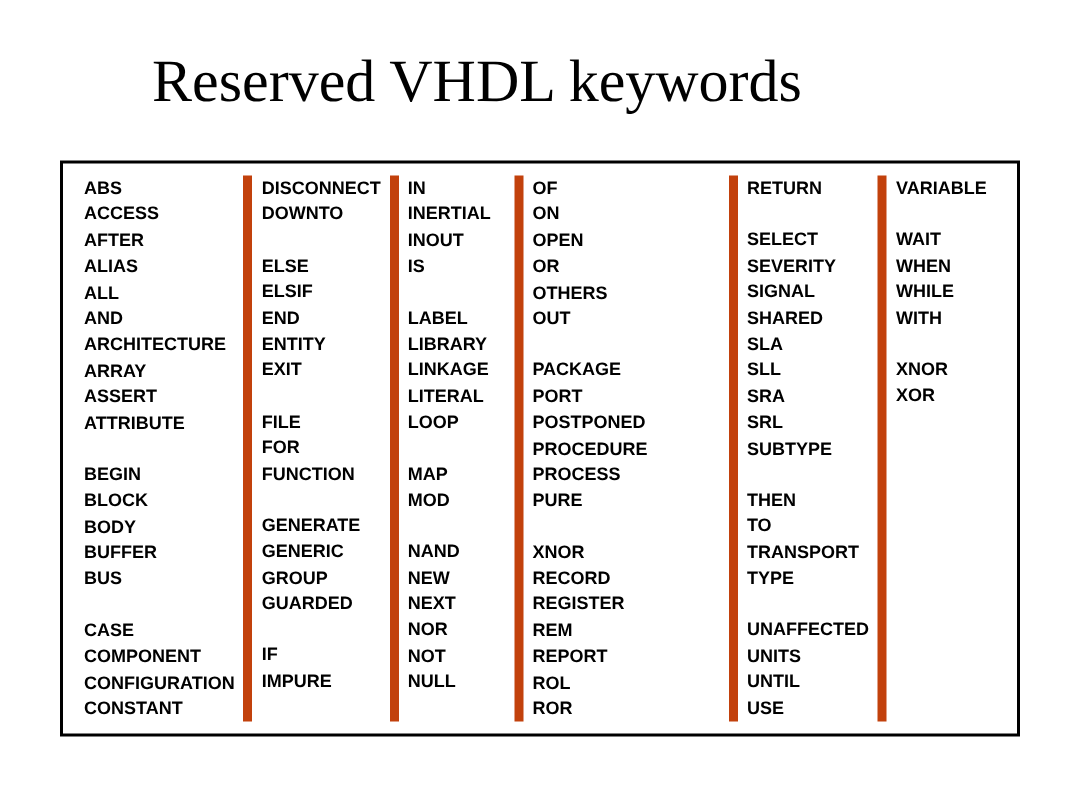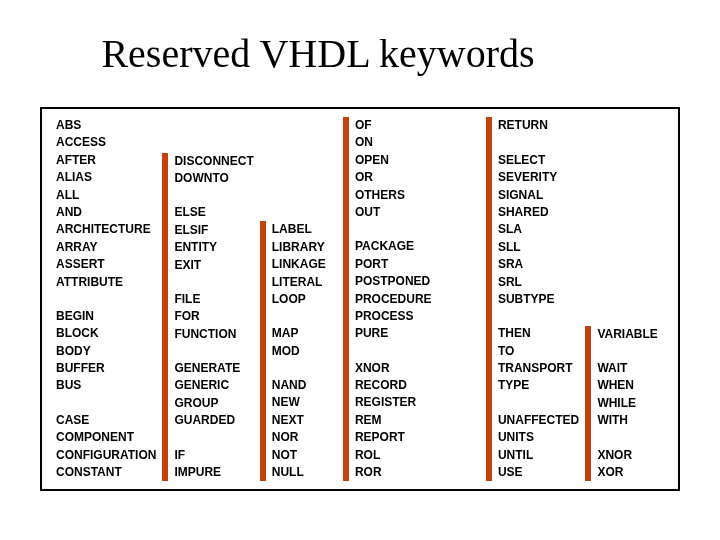--- a/index.html
+++ b/index.html
@@ -30,21 +30,20 @@
     margin: 0 auto;
     padding: 8px 8px 8px 8px;
     box-sizing: border-box;
     display: flex;
     flex-direction: row;
     gap: 0;
     font-family: Verdana, Geneva, sans-serif;
     font-size: 12px;
     font-weight: bold;
     line-height: 1.45;
-    align-items: flex-end;
   }
   .col {
     display: flex;
     flex-direction: column;
     padding: 0 6px;
   }
   .col + .col {
     border-left: 6px solid #c2410c;
   }
   .c1 { width: 122px; }
@@ -94,40 +93,47 @@
         </div>
       </div>
       <div class="col c2">
         <div class="group">
           <div class="kw">DISCONNECT</div>
           <div class="kw">DOWNTO</div>
         </div>
         <div class="group">
           <div class="kw">ELSE</div>
           <div class="kw">ELSIF</div>
+          <div class="kw">END</div>
           <div class="kw">ENTITY</div>
           <div class="kw">EXIT</div>
         </div>
         <div class="group">
           <div class="kw">FILE</div>
           <div class="kw">FOR</div>
           <div class="kw">FUNCTION</div>
         </div>
         <div class="group">
           <div class="kw">GENERATE</div>
           <div class="kw">GENERIC</div>
           <div class="kw">GROUP</div>
           <div class="kw">GUARDED</div>
         </div>
         <div class="group">
           <div class="kw">IF</div>
           <div class="kw">IMPURE</div>
         </div>
       </div>
       <div class="col c3">
+        <div class="group">
+          <div class="kw">IN</div>
+          <div class="kw">INERTIAL</div>
+          <div class="kw">INOUT</div>
+          <div class="kw">IS</div>
+        </div>
         <div class="group">
           <div class="kw">LABEL</div>
           <div class="kw">LIBRARY</div>
           <div class="kw">LINKAGE</div>
           <div class="kw">LITERAL</div>
           <div class="kw">LOOP</div>
         </div>
         <div class="group">
           <div class="kw">MAP</div>
           <div class="kw">MOD</div>

